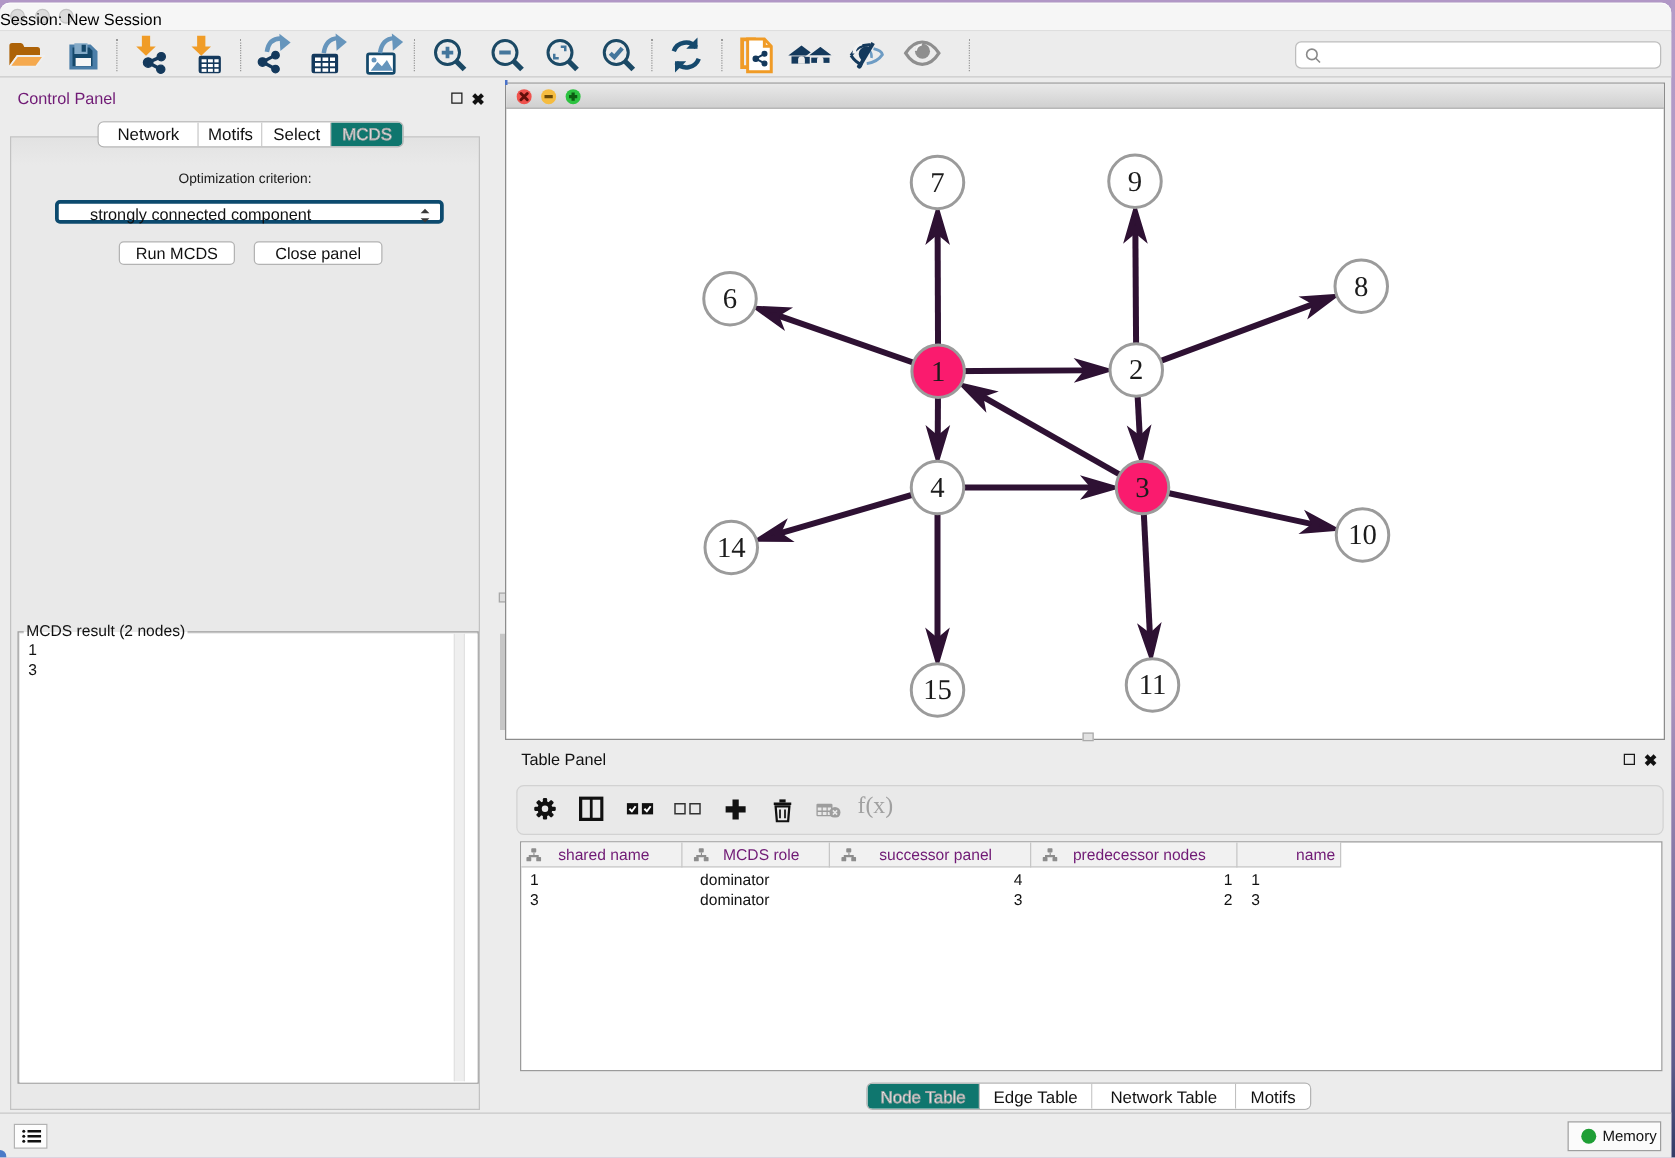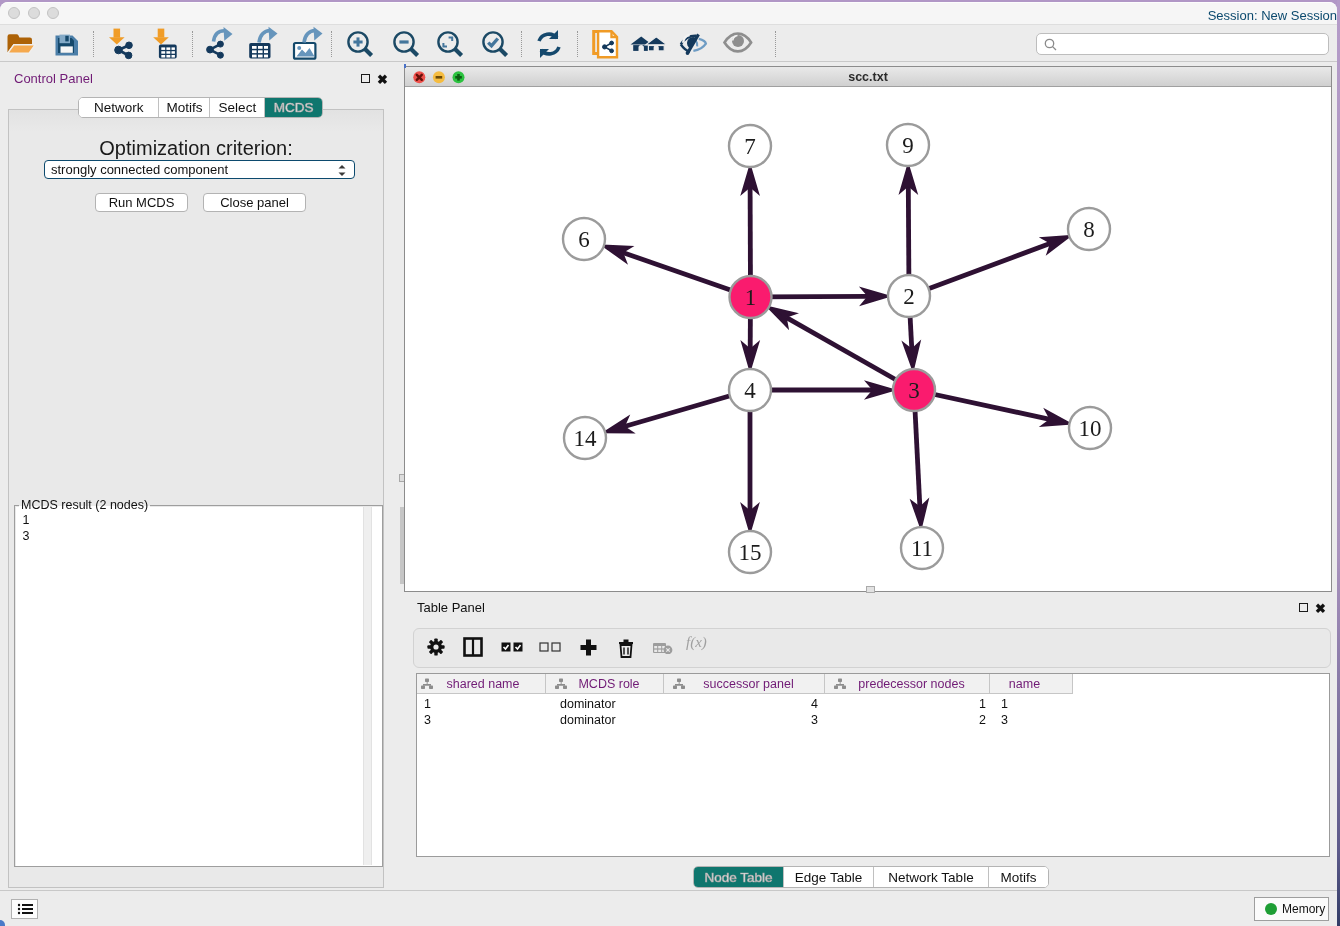--- a/index.html
+++ b/index.html
@@ -1,36 +1,36 @@
 <!DOCTYPE html>
 <html><head><meta charset="utf-8">
 <style>
 *{margin:0;padding:0;box-sizing:border-box}
 html,body{width:1340px;height:926px;overflow:hidden}
 body{background:#b197c6;font-family:"Liberation Sans",sans-serif;position:relative}
 .abs{position:absolute}
 #win{position:absolute;left:0;top:2px;width:1337px;height:924px;background:#ececec;border-radius:8px 8px 0 0}
 #titlebar{position:absolute;left:0;top:2px;width:1337px;height:23px;background:#f6f6f6;border-radius:8px 8px 0 0;border-bottom:1px solid #dedede;border-top:1px solid #fdfdfd}
 .tl{position:absolute;width:12px;height:12px;border-radius:50%;background:#dcdcdc;border:1px solid #c3c3c3;top:7px}
-#wtitle{position:absolute;top:8px;left:0;width:1337px;text-align:right;font-size:13px;color:#0c4a6e}
+#wtitle{position:absolute;top:8px;left:0;width:1337px;text-align:left;font-size:13px;color:#000000}
 #toolbar{position:absolute;left:0;top:26px;width:1337px;height:36px;background:#ececec;border-bottom:1px solid #c9c9c9}
 .sep{position:absolute;top:31px;height:26px;width:0;border-left:1px dotted #999}
 #searchbox{position:absolute;left:1036px;top:33px;width:293px;height:22px;background:#fff;border:1px solid #bdbdbd;border-radius:5px}
 #rightstrip{position:absolute;left:1337px;top:0;width:3px;height:926px;background:linear-gradient(#b49bc8 0%,#a992bd 60%,#5d5a8a 92%,#323c66 100%)}
 
 #cphead{position:absolute;left:14px;top:71px;font-size:13px;color:#701a75}
 .flticon{position:absolute;width:9px;height:9px;border:1.5px solid #1a1a1a}
 .xicon{position:absolute;font-size:13px;font-weight:bold;color:#111;line-height:11px}
 #cpbox{position:absolute;left:8px;top:109px;width:376px;height:779px;border:1px solid #c2c2c2;background:linear-gradient(#e2e2e2,#e9e9e9 22px)}
 .tabgrp{position:absolute;height:21px;display:flex;border:1px solid #b4b4b4;border-radius:5px;overflow:hidden;background:#fff}
 .tab{height:100%;display:flex;align-items:center;justify-content:center;font-size:13.5px;color:#111;background:#fff;border-right:1px solid #c0c0c0}
 .tab:last-child{border-right:none}
 .tabsel{background:#0f766e;color:#fbfbfb;-webkit-text-stroke:0.7px #a3a3a3}
-#optlabel{position:absolute;left:8px;top:137px;width:376px;text-align:center;font-size:20px;color:#1a1a1a}
-#dropdown{position:absolute;left:44px;top:160px;width:311px;height:19px;background:#fff;border:1px solid #0c4a6e;border-radius:4px;font-size:13px;color:#111;line-height:17px;padding-left:6px}
+#optlabel{position:absolute;left:8px;top:137px;width:376px;text-align:center;font-size:11px;color:#1a1a1a}
+#dropdown{position:absolute;left:44px;top:160px;width:311px;height:19px;background:#fff;border:3px solid #0c4a6e;border-radius:4px;font-size:13px;color:#111;line-height:17px;padding-left:25px}
 .btn{position:absolute;top:193px;height:19px;background:#fff;border:1px solid #b3b3b3;border-radius:4px;font-size:13px;color:#111;text-align:center;line-height:17px}
 #grpbox{position:absolute;left:14px;top:505px;width:369px;height:362px;border:1px solid #9e9e9e}
 #grplegend{position:absolute;left:19px;top:498px;font-size:12.5px;color:#111;background:linear-gradient(#e9e9e9 0 55%,#ffffff 55% 100%);padding:0 2px}
 #grpwhite{position:absolute;left:15.5px;top:506.5px;width:366px;height:359px;background:#fff;font-size:12.5px;color:#111}
 #grpscroll{position:absolute;left:363px;top:507px;width:9px;height:358px;background:#efefef;border-left:1px solid #e2e2e2;border-right:1px solid #e2e2e2}
 #cpscroll{position:absolute;left:400px;top:507px;width:5px;height:77px;background:#c6c6c6}
 #vsplit{position:absolute;left:399px;top:474px;width:7px;height:8px;background:#ddd;border:1px solid #a8a8a8}
 
 #netwin{position:absolute;left:404px;top:66px;width:928px;height:526px;border:1px solid #8c8c8c;background:#fff}
 #nettitle{position:absolute;left:0;top:0;width:926px;height:20px;background:linear-gradient(#e9e9e9,#d0d0d0);border-bottom:1px solid #a0a0a0}
@@ -246,21 +246,20 @@
 <g stroke="#64100a" stroke-width="2.4" stroke-linecap="round">
         <line x1="3.8" y1="3.8" x2="8.8" y2="8.8"></line>
         <line x1="8.8" y1="3.8" x2="3.8" y2="8.8"></line>
       </g>
 <line x1="22.6" y1="6.3" x2="29.2" y2="6.3" stroke="#6b4a08" stroke-width="2.6"></line>
 <g stroke="#0c5c12" stroke-width="2.6">
         <line x1="42.2" y1="6.3" x2="48.8" y2="6.3"></line>
         <line x1="45.5" y1="3" x2="45.5" y2="9.6"></line>
       </g>
 </svg>
-<div id="netname">scc.txt</div>
 </div>
 <div style="position:absolute;left:404px;top:64px;width:2px;height:4px;background:#4a72c8"></div>
 <svg style="position:absolute;left:405px;top:87px" width="926" height="504" viewBox="405 87 926 504">
 <g stroke="#2e1133" stroke-width="4.8" fill="#2e1133">
 <line x1="750.5" y1="297.0" x2="750.1" y2="187.0"></line>
 <polygon points="750.1,171.0 755.4,189.0 750.1,184.5 744.8,189.0"></polygon>
 <line x1="750.5" y1="297.0" x2="622.7" y2="252.5"></line>
 <polygon points="607.6,247.2 626.4,248.1 620.4,251.7 622.9,258.2"></polygon>
 <line x1="750.5" y1="297.0" x2="868.0" y2="296.3"></line>
 <polygon points="884.0,296.2 866.0,301.6 870.5,296.2 866.0,291.0"></polygon>
@@ -366,33 +365,33 @@
       <rect x="1.2" y="4" width="3" height="2.4"></rect>
       <rect x="5.2" y="4" width="3" height="2.4"></rect>
       <rect x="9.2" y="4" width="2.6" height="2.4"></rect>
       <rect x="1.2" y="7.6" width="3" height="2.4"></rect>
       <rect x="5.2" y="7.6" width="3" height="2.4"></rect>
       <rect x="9.2" y="7.6" width="2.6" height="2.4"></rect>
     </g>
     <circle cx="15" cy="8" r="4.4" fill="#9d9d9d"></circle>
     <path d="M13.3 6.3 l3.4 3.4 M16.7 6.3 l-3.4 3.4" stroke="#e9e9e9" stroke-width="1.2"></path>
   </svg>
-<div class="abs" style="left:686px;top:634px;font-family:'Liberation Serif',serif;font-style:italic;font-size:15px;color:#a0a0a0">f(x)</div>
+<div class="abs" style="left:686px;top:634px;font-family:'Liberation Serif',serif;font-size:19px;color:#a0a0a0">f(x)</div>
 <div id="tablebox"></div>
 <div id="thead"></div>
 <div class="thsep" style="left:545px"></div>
 <div class="thsep" style="left:663px;top:674px"></div>
 <div class="thsep" style="left:824px;top:674px"></div>
 <div class="thsep" style="left:989px;top:674px"></div>
 <div class="thsep" style="left:1072px;top:674px"></div>
 <div class="thtext" style="left:433px;width:100px">shared name</div>
 <div class="thtext" style="left:563px;width:92px">MCDS role</div>
 <div class="thtext" style="left:681px;width:135px">successor panel</div>
 <div class="thtext" style="left:842px;width:139px">predecessor nodes</div>
-<div class="thtext" style="left:983px;width:83px">name</div>
+<div class="thtext" style="left:1011px;width:83px">name</div>
 <svg class="abs" style="left:421px;top:678px" width="12" height="12" viewBox="0 0 12 12">
     <g fill="#8d8d8d">
       <rect x="4" y="0.5" width="4" height="3.4" rx="0.7"></rect>
       <rect x="0" y="7.6" width="4" height="3.4" rx="0.7"></rect>
       <rect x="8" y="7.6" width="4" height="3.4" rx="0.7"></rect>
       <path d="M5.7 3.9 h0.9 v2 H10 v1.8 H2 V5.9 h3.7 z"></path>
     </g>
   </svg>
 <svg class="abs" style="left:555px;top:678px" width="12" height="12" viewBox="0 0 12 12">
     <g fill="#8d8d8d">

